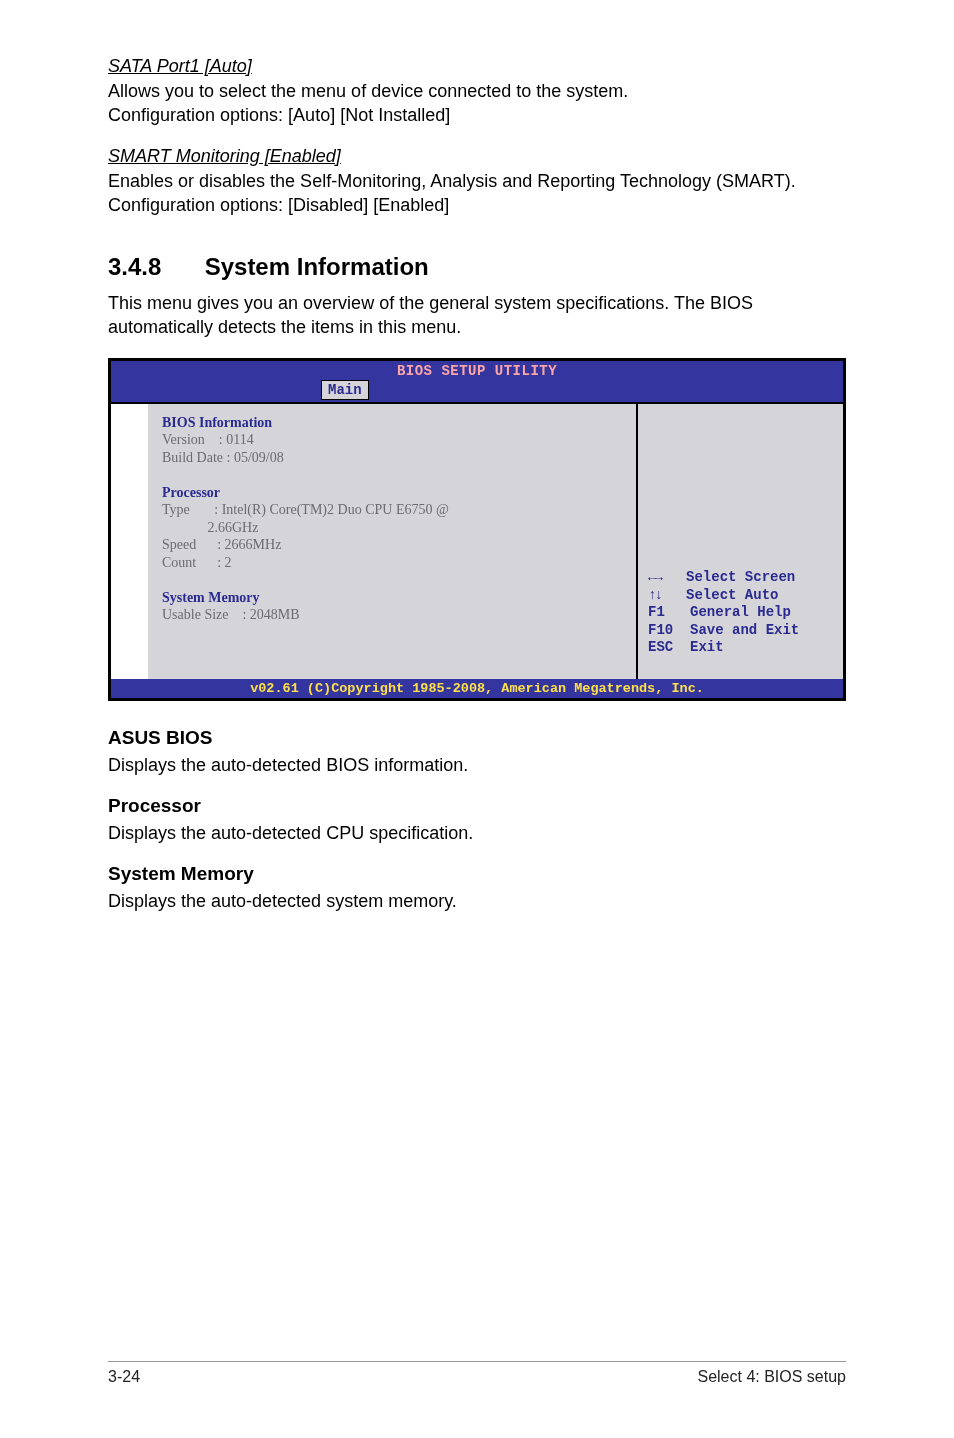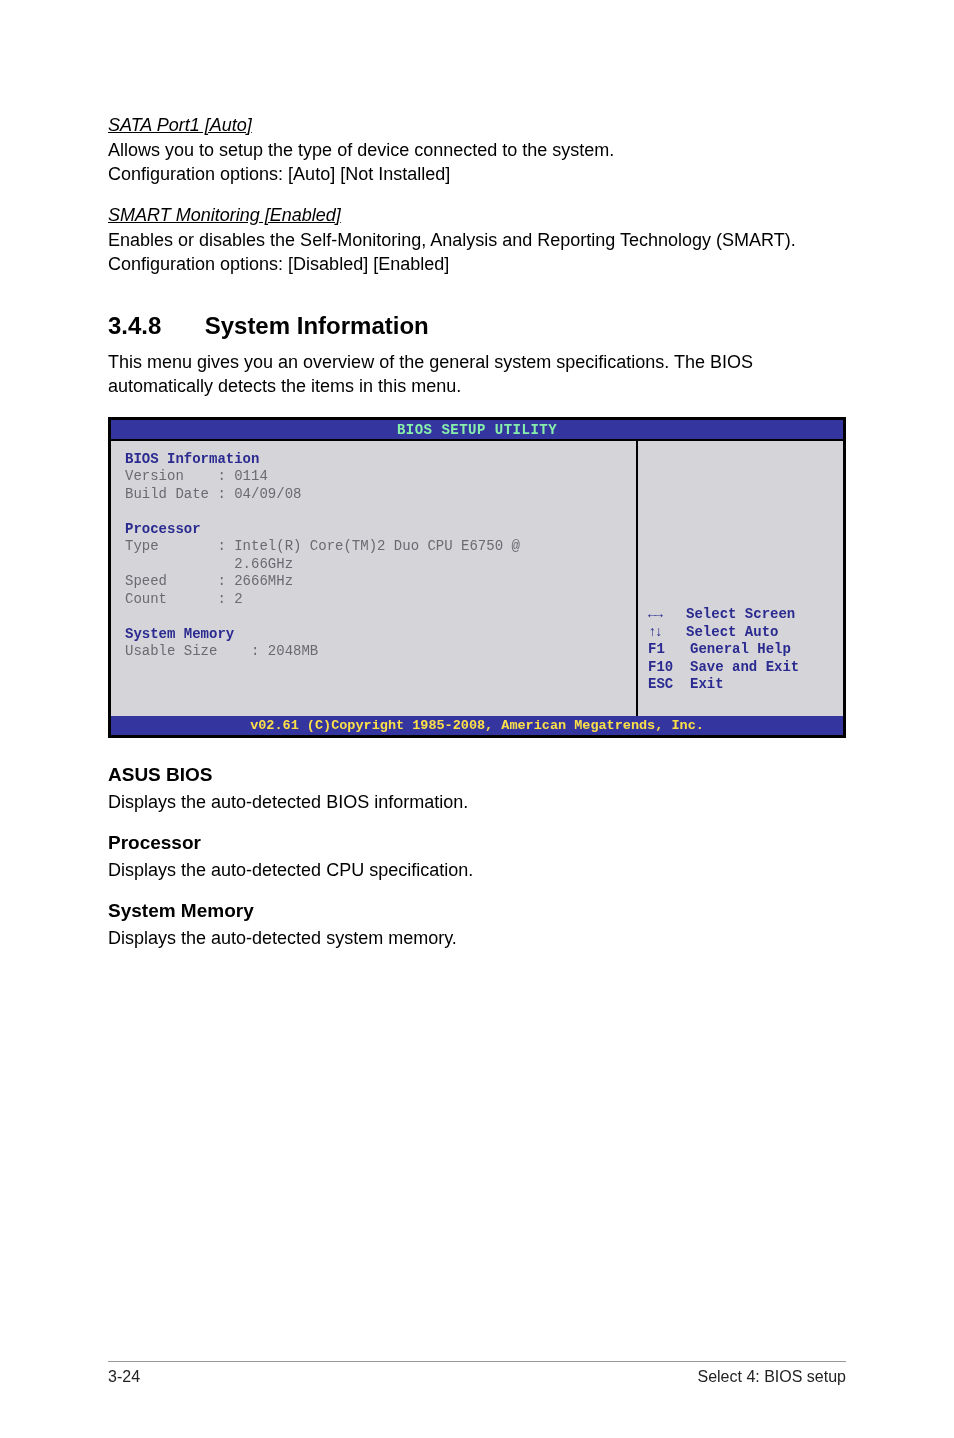--- a/index.html
+++ b/index.html
@@ -1,67 +1,70 @@
 <!DOCTYPE html>
 <html><head>
 <meta charset="utf-8">
 <style>
   * { margin: 0; padding: 0; box-sizing: border-box; }
   html, body { width: 954px; height: 1438px; background: #ffffff; font-family: Arial, Helvetica, sans-serif; color: #000; }
-  .page { padding: 115px 108px 0 108px; }
+  .page { padding: 56px 108px 0 108px; }
   .subhead { font-style: italic; text-decoration: underline; font-size: 18px; margin-bottom: 2px; }
   .body-text { font-size: 18px; line-height: 1.35; margin-bottom: 18px; }
   .section-title { font-size: 24px; font-weight: bold; margin-top: 36px; margin-bottom: 10px; }
   .section-num { display: inline-block; width: 90px; }
   .bios-outer { border: 3px solid #000; margin-top: 14px; }
-  .bios-header { background: #3535a0; color: #86efac; font-family: "Courier New", monospace; font-weight: bold; font-size: 14px; text-align: center; padding: 2px 0 1px 0; letter-spacing: 0.5px; }
+  .bios-header { background: #3535a0; color: #fca5a5; font-family: "Courier New", monospace; font-weight: bold; font-size: 14px; text-align: center; padding: 2px 0 1px 0; letter-spacing: 0.5px; }
   .bios-tabrow { background: #3535a0; font-family: "Courier New", monospace; font-weight: bold; font-size: 14px; padding: 0 0 2px 0; }
   .bios-tab { display: inline-block; background: #d5d5d9; color: #2a2a90; padding: 1px 6px; margin-left: 210px; border: 1px solid #000; }
   .bios-body { display: flex; border-top: 2px solid #000; }
-  .bios-left { flex: 1; background: #d5d5d9; font-family: Liberation Mono, monospace; font-size: 14px; padding: 10px 14px 20px 14px; color: #6a6a70; border-right: 2px solid #000; }
+  .bios-left { flex: 1; background: #d5d5d9; font-family: Liberation Serif, serif; font-size: 14px; padding: 10px 14px 20px 14px; color: #6a6a70; border-right: 2px solid #000; margin-left: 37px; }
   .bios-right { width: 205px; background: #d5d5d9; font-family: "Courier New", monospace; font-size: 14px; padding: 10px 8px 20px 10px; color: #2a2a90; font-weight: bold; position: relative; text-decoration: underline; }
   .bios-right-inner { position: absolute; bottom: 22px; left: 10px; }
   .bios-strong { color: #2a2a90; font-weight: bold; }
   .bios-line { white-space: pre; line-height: 1.25; }
   .bios-footer { background: #3535a0; color: #fde047; font-family: "Courier New", monospace; font-weight: bold; font-size: 13.5px; text-align: center; padding: 2px 0; }
   .help-row { white-space: pre; line-height: 1.25; }
   .arrow-lr::before { content: "\2190\2192"; font-weight: bold; letter-spacing: -2px; }
   .arrow-ud::before { content: "\2191\2193"; font-weight: bold; letter-spacing: -2px; }
   .subsection-head { font-size: 19px; font-weight: bold; margin-top: 18px; margin-bottom: 4px; }
   .asus-head { font-size: 19px; font-weight: bold; margin-top: 26px; margin-bottom: 4px; }
   .page-footer { position: absolute; bottom: 52px; left: 0; width: 954px; padding: 0 108px; }
   .page-footer-line { border-top: 1px solid #999; padding-top: 6px; display: flex; justify-content: space-between; font-size: 16px; color: #222; }
 </style>
 </head>
 <body>
 
 <div class="page">
 
   <div class="subhead">SATA Port1 [Auto]</div>
   <div class="body-text">
-    <span>Allows you to setup the type of device connected to the system.</span><br>
+    <span>Allows you to select the menu of device connected to the system.</span><br>
     <span>Configuration options: [Auto] [Not Installed]</span>
   </div>
 
   <div class="subhead">SMART Monitoring [Enabled]</div>
   <div class="body-text">Enables or disables the Self-Monitoring, Analysis and Reporting Technology (SMART). Configuration options: [Disabled] [Enabled]</div>
 
   <div class="section-title">
     <span class="section-num">3.4.8</span>
     <span>System Information</span>
   </div>
   <div class="body-text">This menu gives you an overview of the general system specifications. The BIOS automatically detects the items in this menu.</div>
 
   <div class="bios-outer">
     <div class="bios-header">BIOS SETUP UTILITY</div>
+    <div class="bios-tabrow">
+      <span class="bios-tab">Main</span>
+    </div>
     <div class="bios-body">
       <div class="bios-left">
         <div class="bios-line bios-strong">BIOS Information</div>
         <div class="bios-line">Version    : 0114</div>
-        <div class="bios-line">Build Date : 04/09/08</div>
+        <div class="bios-line">Build Date : 05/09/08</div>
         <div class="bios-line">&nbsp;</div>
         <div class="bios-line bios-strong">Processor</div>
         <div class="bios-line">Type       : Intel(R) Core(TM)2 Duo CPU E6750 @</div>
         <div class="bios-line">             2.66GHz</div>
         <div class="bios-line">Speed      : 2666MHz</div>
         <div class="bios-line">Count      : 2</div>
         <div class="bios-line">&nbsp;</div>
         <div class="bios-line bios-strong">System Memory</div>
         <div class="bios-line">Usable Size    : 2048MB</div>
         <div class="bios-line">&nbsp;</div>

